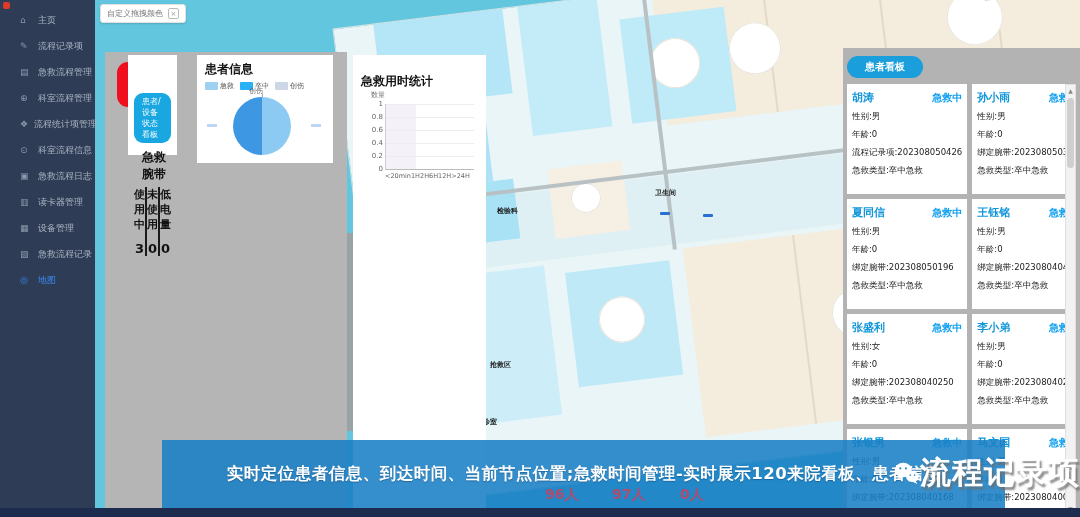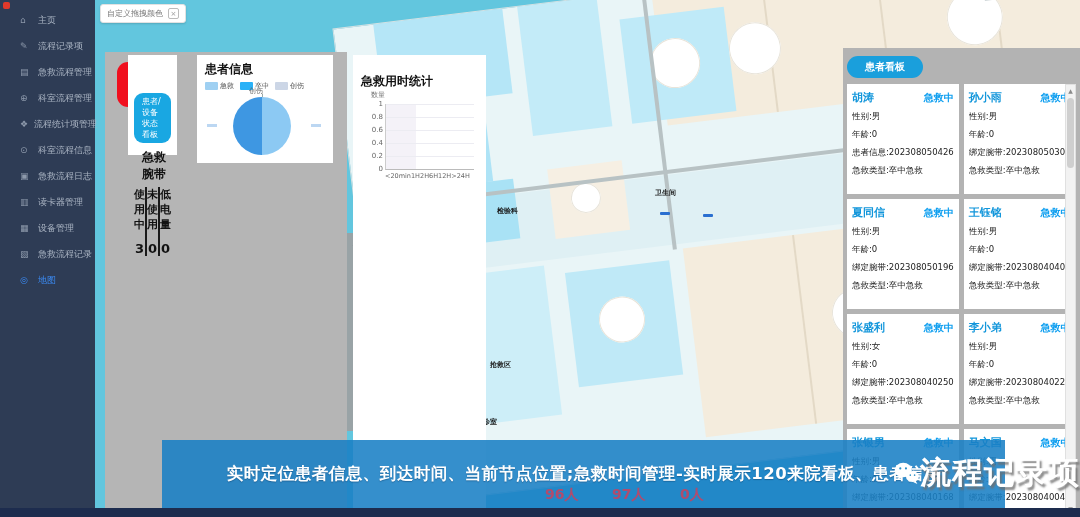--- a/index.html
+++ b/index.html
@@ -322,21 +322,21 @@
     </div>
     <div class="cards-zone">
       <div class="pgrid">
         <div class="pcard">
           <div class="pc-top">
               <span class="pc-name">胡涛</span>
               <span class="pc-status">急救中</span>
             </div>
           <div class="pc-line">性别:男</div>
           <div class="pc-line">年龄:0</div>
-          <div class="pc-line">患者信息:202308050426</div>
+          <div class="pc-line">流程记录项:202308050426</div>
           <div class="pc-line">急救类型:卒中急救</div>
         </div>
         <div class="pcard">
           <div class="pc-top">
               <span class="pc-name">孙小雨</span>
               <span class="pc-status">急救中</span>
             </div>
           <div class="pc-line">性别:男</div>
           <div class="pc-line">年龄:0</div>
           <div class="pc-line">绑定腕带:202308050303</div>

